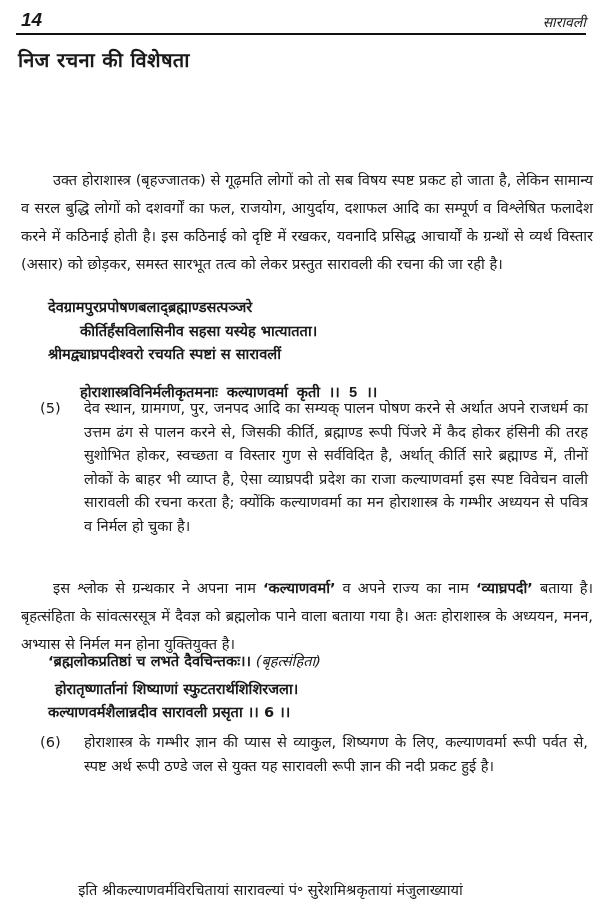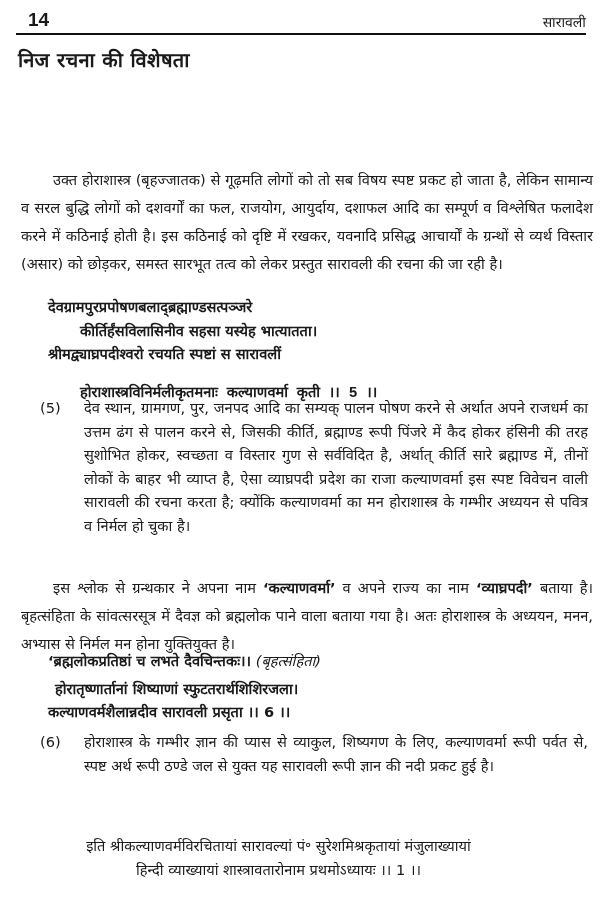--- a/index.html
+++ b/index.html
@@ -2,31 +2,31 @@
 <html><head>
 <meta charset="utf-8">
 <style>
   html, body { margin: 0; padding: 0; background: #ffffff; }
   body {
     width: 600px; height: 906px; overflow: hidden; position: relative;
     font-family: "DejaVu Sans", "Liberation Sans", sans-serif;
     color: #1a1a1a;
   }
   .page { position: absolute; left: 0; top: 0; width: 600px; height: 906px; }
-  .header { position: absolute; left: 28px; right: 14px; top: 6px; height: 28px; }
+  .header { position: absolute; left: 21px; right: 14px; top: 6px; height: 28px; font-style: italic; }
   .page-number { position: absolute; left: 0; top: 3px; font-family: "Liberation Sans", sans-serif; font-weight: bold; font-size: 19px; }
   .running-title { position: absolute; right: 0; top: 6px; font-size: 14px; margin-left: 24px; }
   .rule { position: absolute; left: 16px; right: 14px; top: 33px; height: 2px; background: #111; }
   .heading { position: absolute; left: 18px; top: 46px; font-size: 20px; font-weight: bold; letter-spacing: 0.3px; text-align: center; }
   .para { position: absolute; left: 21px; width: 572px; font-size: 14.6px; line-height: 28px; text-align: justify; text-indent: 32px; }
   .hang { position: absolute; left: 40px; width: 548px; font-size: 14.6px; line-height: 23.5px; text-align: justify; padding-left: 44px; box-sizing: border-box; }
   .hang .num { position: absolute; left: 0; top: 0; }
   .verse { position: absolute; font-weight: bold; font-size: 14.6px; line-height: 22px; white-space: nowrap; text-align: center; }
   b { font-weight: bold; }
-  .colophon { position: absolute; left: 12px; width: 533px; text-align: center; font-size: 14.6px; line-height: 23px; white-space: nowrap; }
+  .colophon { position: absolute; left: 4px; width: 533px; text-align: center; font-size: 14.6px; line-height: 23px; white-space: nowrap; margin-top: 44px; }
 </style>
 </head>
 <body>
 
 <div class="page">
 
   <div class="header">
     <span class="page-number">14</span>
     <span class="running-title">सारावली</span>
   </div>

